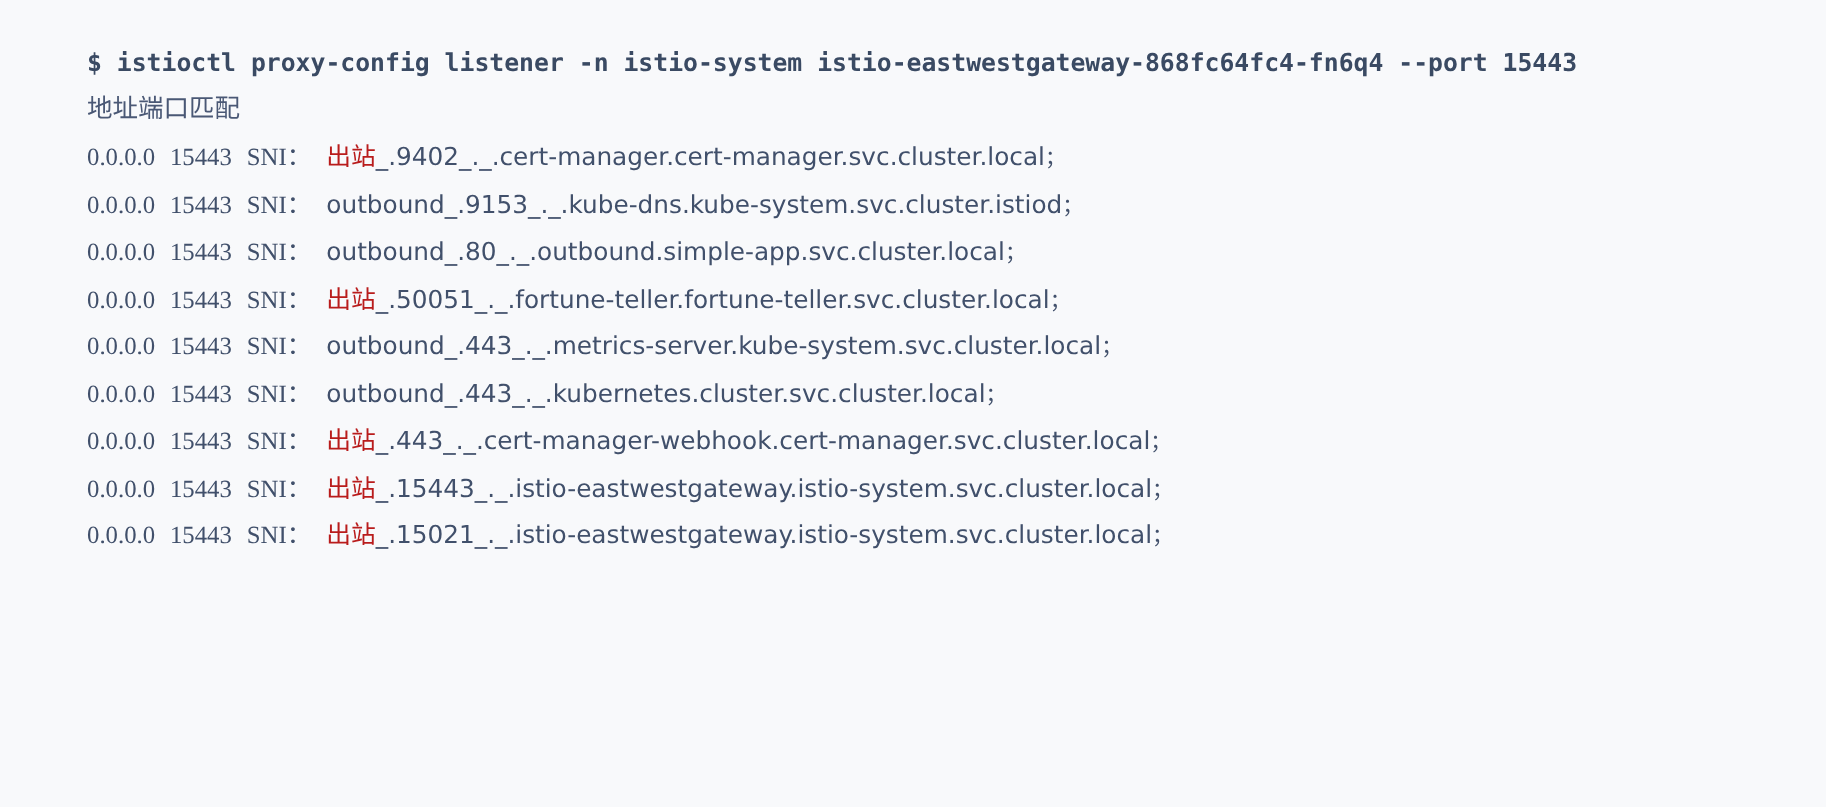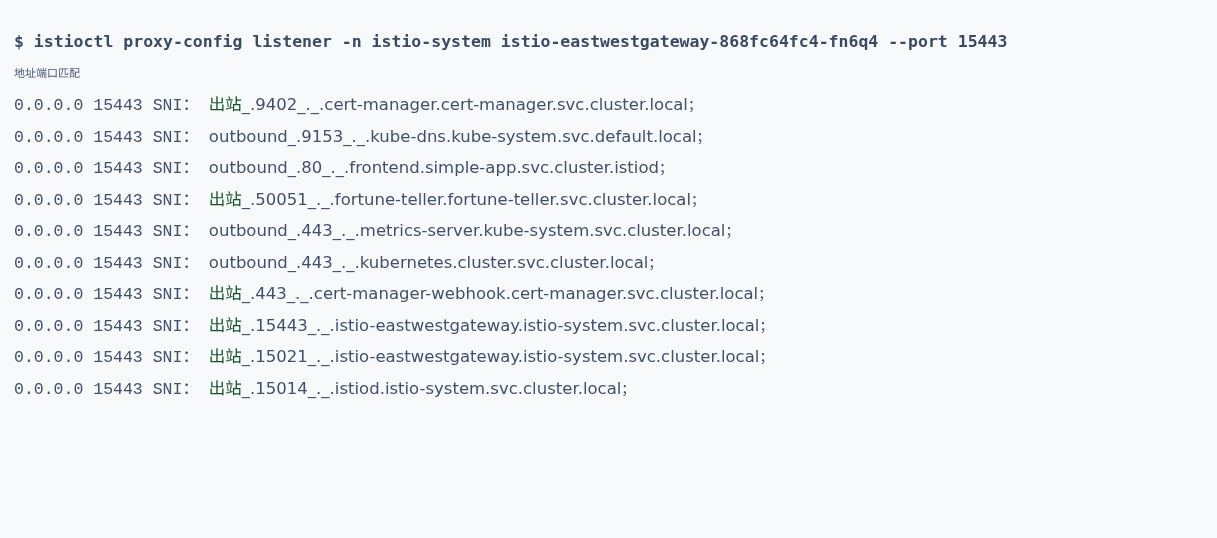--- a/index.html
+++ b/index.html
@@ -26,58 +26,58 @@
     padding: 26px 0 0 14px;
   }
 
   .line {
     font-size: 16.5px;
     line-height: 31.5px;
     height: 31.5px;
     white-space: pre;
     letter-spacing: 0px;
     color: #41506b;
+    margin-left: 44px;
   }
 
   
   .line.cmd {
     color: #3a4a63;
     font-weight: 700;
     font-size: 16.5px;
   }
 
   
   .line.header {
     font-family: "DejaVu Sans", "Liberation Sans", sans-serif;
-    font-size: 11px;
+    font-size: 17px;
     color: #4a5875;
     font-weight: 400;
   }
 
   
-  .seg-addr   { font-family: Liberation Mono, monospace; }
-  .seg-cjk    { font-family: "DejaVu Sans", "Liberation Sans", sans-serif; color: #14532d; }
+  .seg-addr   { font-family: Liberation Serif, serif; }
+  .seg-cjk    { font-family: "DejaVu Sans", "Liberation Sans", sans-serif; color: #b91c1c; }
   .seg-sni    { font-family: "DejaVu Sans", "Liberation Sans", sans-serif; }
   .seg-semi   { font-family: "DejaVu Sans", "Liberation Sans", sans-serif; font-size: 14px; }
 </style>
 </head>
 <body>
 
 <div class="terminal">
 
   <div class="line cmd">$ istioctl proxy-config listener -n istio-system istio-eastwestgateway-868fc64fc4-fn6q4 --port 15443</div>
 
   <div class="line header">地址端口匹配</div>
 
   <div id="rows">
       <div class="line"><span class="seg-addr">0.0.0.0</span> <span class="seg-addr">15443</span> <span class="seg-addr">SNI</span><span class="seg-sni">：</span> <span class="seg-cjk">出站</span><span class="seg-sni">_.9402_._.cert-manager.cert-manager.svc.cluster.local</span><span class="seg-semi">；</span></div>
-      <div class="line"><span class="seg-addr">0.0.0.0</span> <span class="seg-addr">15443</span> <span class="seg-addr">SNI</span><span class="seg-sni">：</span> <span class="seg-sni">outbound</span><span class="seg-sni">_.9153_._.kube-dns.kube-system.svc.default.local</span><span class="seg-semi">；</span></div>
-      <div class="line"><span class="seg-addr">0.0.0.0</span> <span class="seg-addr">15443</span> <span class="seg-addr">SNI</span><span class="seg-sni">：</span> <span class="seg-sni">outbound</span><span class="seg-sni">_.80_._.frontend.simple-app.svc.cluster.istiod</span><span class="seg-semi">；</span></div>
+      <div class="line"><span class="seg-addr">0.0.0.0</span> <span class="seg-addr">15443</span> <span class="seg-addr">SNI</span><span class="seg-sni">：</span> <span class="seg-sni">outbound</span><span class="seg-sni">_.9153_._.kube-dns.kube-system.svc.cluster.istiod</span><span class="seg-semi">；</span></div>
+      <div class="line"><span class="seg-addr">0.0.0.0</span> <span class="seg-addr">15443</span> <span class="seg-addr">SNI</span><span class="seg-sni">：</span> <span class="seg-sni">outbound</span><span class="seg-sni">_.80_._.outbound.simple-app.svc.cluster.local</span><span class="seg-semi">；</span></div>
       <div class="line"><span class="seg-addr">0.0.0.0</span> <span class="seg-addr">15443</span> <span class="seg-addr">SNI</span><span class="seg-sni">：</span> <span class="seg-cjk">出站</span><span class="seg-sni">_.50051_._.fortune-teller.fortune-teller.svc.cluster.local</span><span class="seg-semi">；</span></div>
       <div class="line"><span class="seg-addr">0.0.0.0</span> <span class="seg-addr">15443</span> <span class="seg-addr">SNI</span><span class="seg-sni">：</span> <span class="seg-sni">outbound</span><span class="seg-sni">_.443_._.metrics-server.kube-system.svc.cluster.local</span><span class="seg-semi">；</span></div>
       <div class="line"><span class="seg-addr">0.0.0.0</span> <span class="seg-addr">15443</span> <span class="seg-addr">SNI</span><span class="seg-sni">：</span> <span class="seg-sni">outbound</span><span class="seg-sni">_.443_._.kubernetes.cluster.svc.cluster.local</span><span class="seg-semi">；</span></div>
       <div class="line"><span class="seg-addr">0.0.0.0</span> <span class="seg-addr">15443</span> <span class="seg-addr">SNI</span><span class="seg-sni">：</span> <span class="seg-cjk">出站</span><span class="seg-sni">_.443_._.cert-manager-webhook.cert-manager.svc.cluster.local</span><span class="seg-semi">；</span></div>
       <div class="line"><span class="seg-addr">0.0.0.0</span> <span class="seg-addr">15443</span> <span class="seg-addr">SNI</span><span class="seg-sni">：</span> <span class="seg-cjk">出站</span><span class="seg-sni">_.15443_._.istio-eastwestgateway.istio-system.svc.cluster.local</span><span class="seg-semi">；</span></div>
       <div class="line"><span class="seg-addr">0.0.0.0</span> <span class="seg-addr">15443</span> <span class="seg-addr">SNI</span><span class="seg-sni">：</span> <span class="seg-cjk">出站</span><span class="seg-sni">_.15021_._.istio-eastwestgateway.istio-system.svc.cluster.local</span><span class="seg-semi">；</span></div>
-      <div class="line"><span class="seg-addr">0.0.0.0</span> <span class="seg-addr">15443</span> <span class="seg-addr">SNI</span><span class="seg-sni">：</span> <span class="seg-cjk">出站</span><span class="seg-sni">_.15014_._.istiod.istio-system.svc.cluster.local</span><span class="seg-semi">；</span></div>
     </div>
 
 </div>
 
 </body></html>

